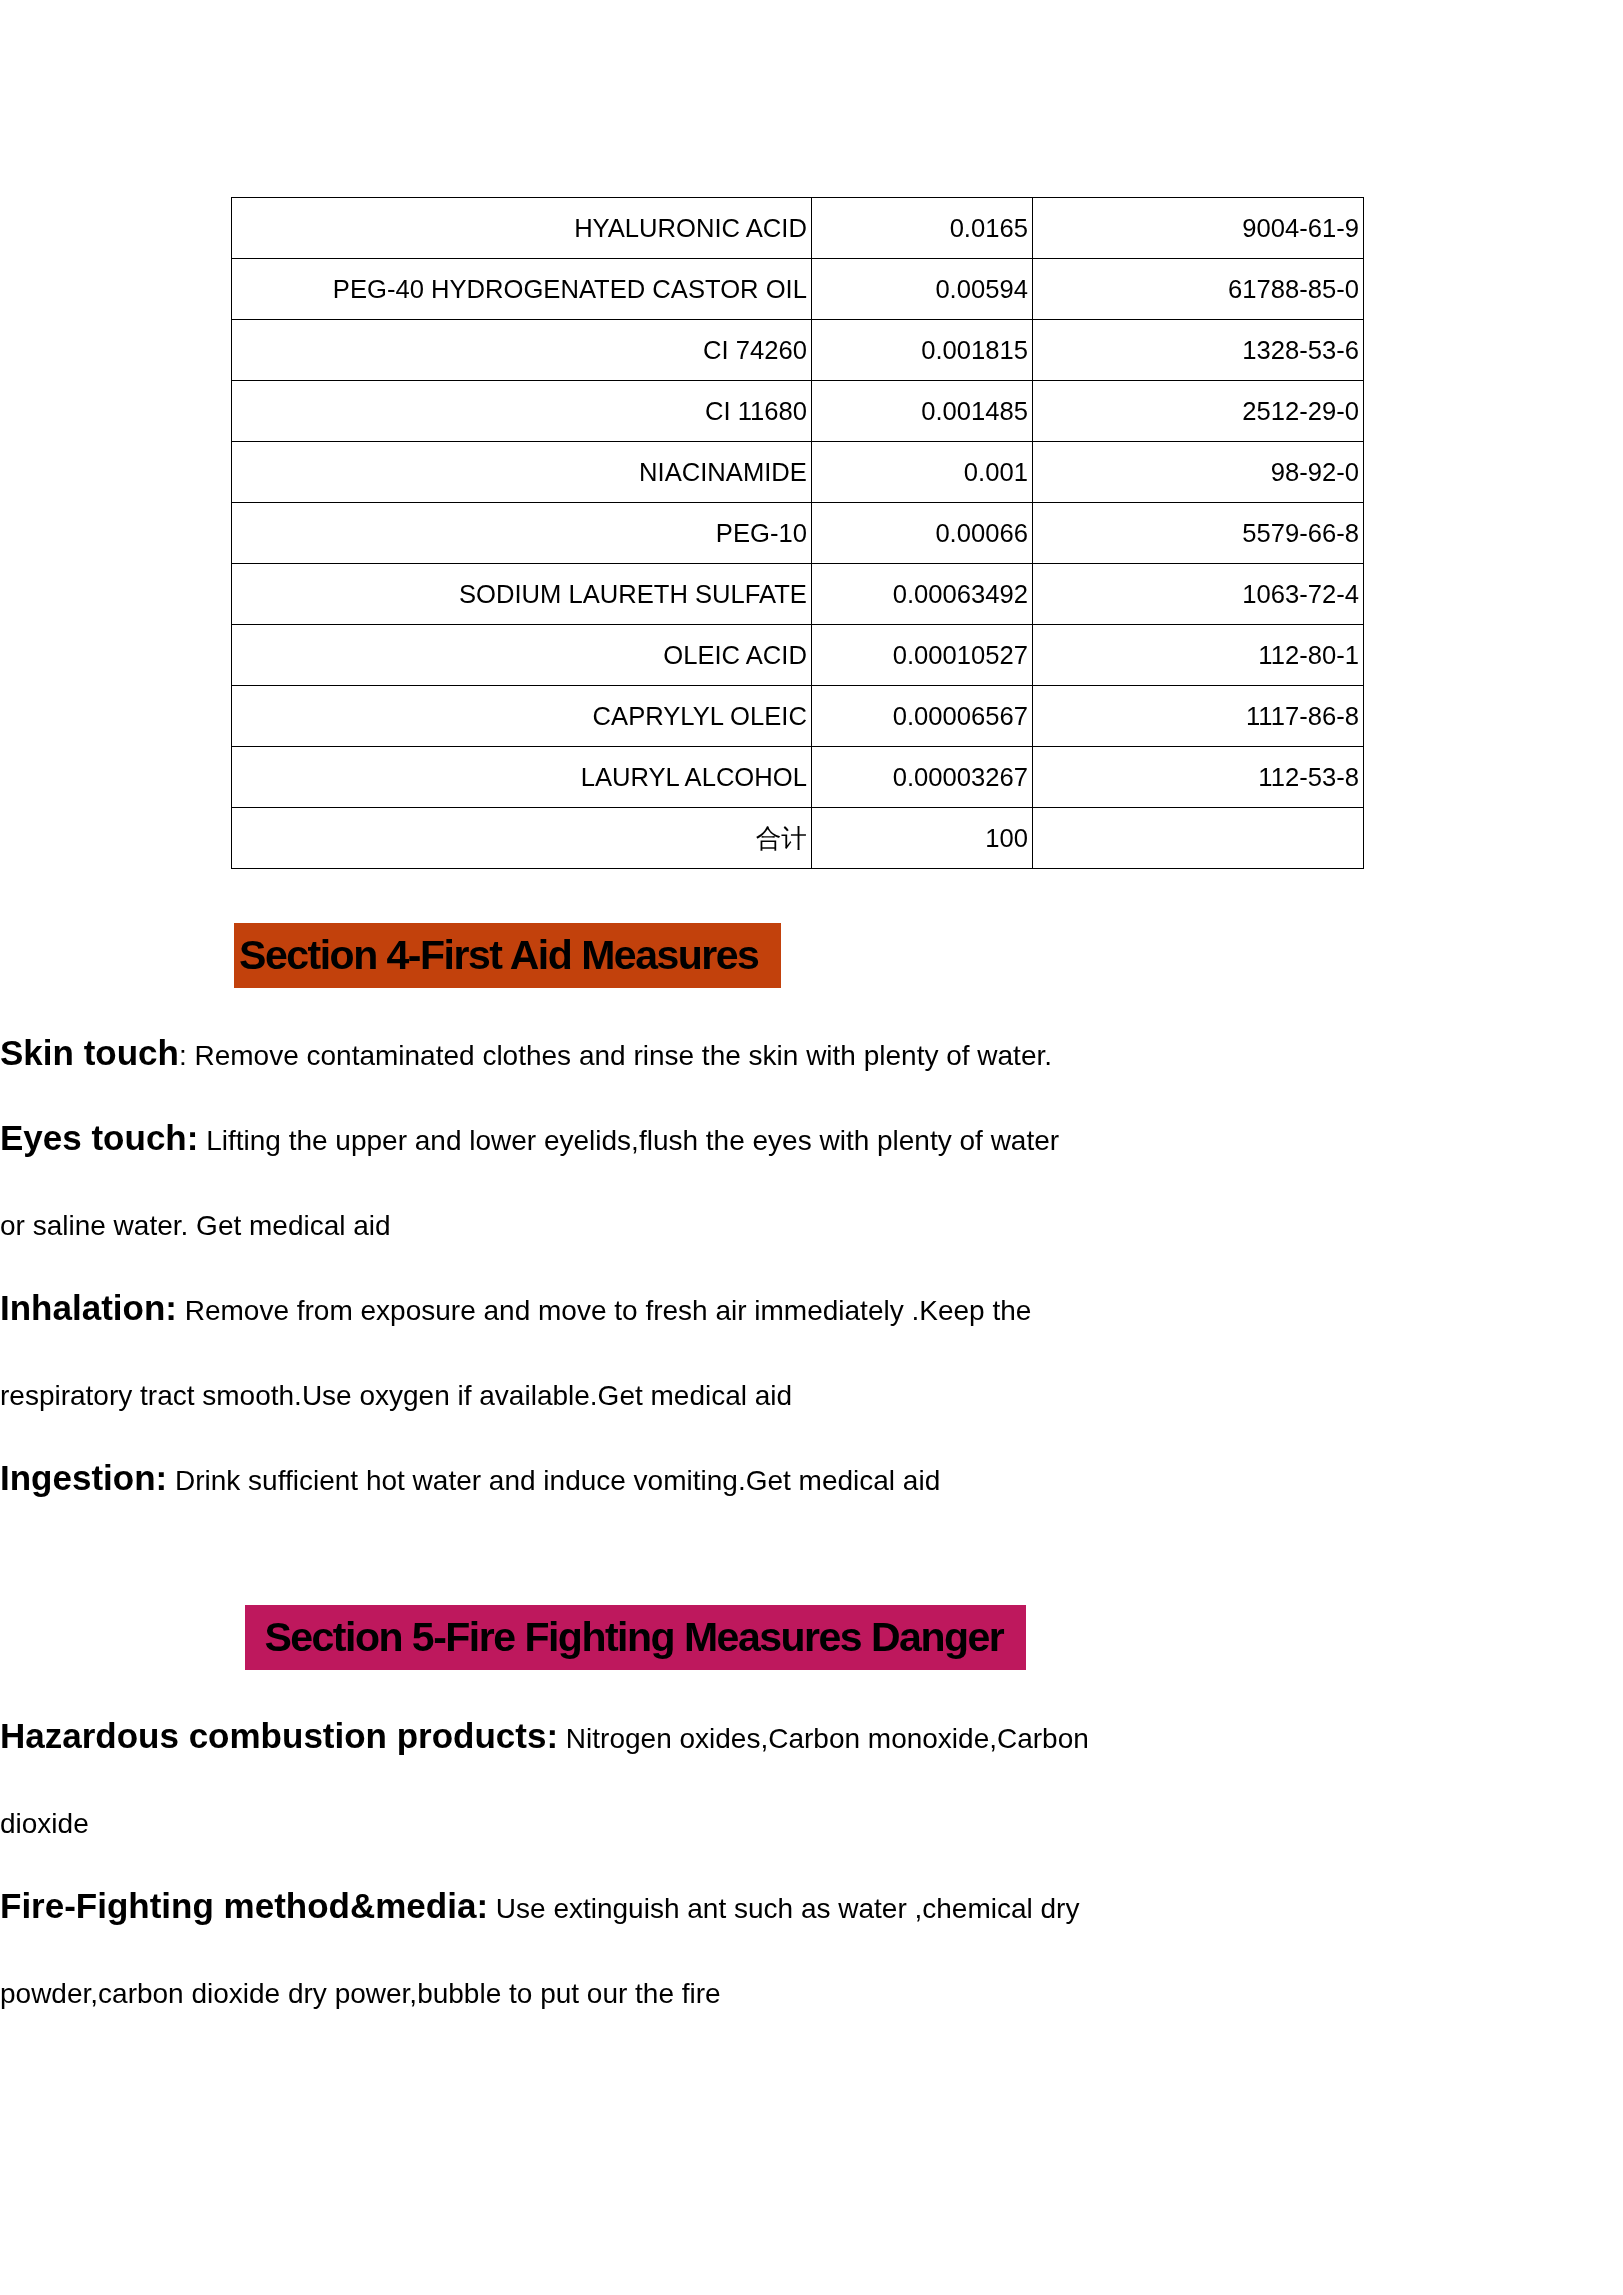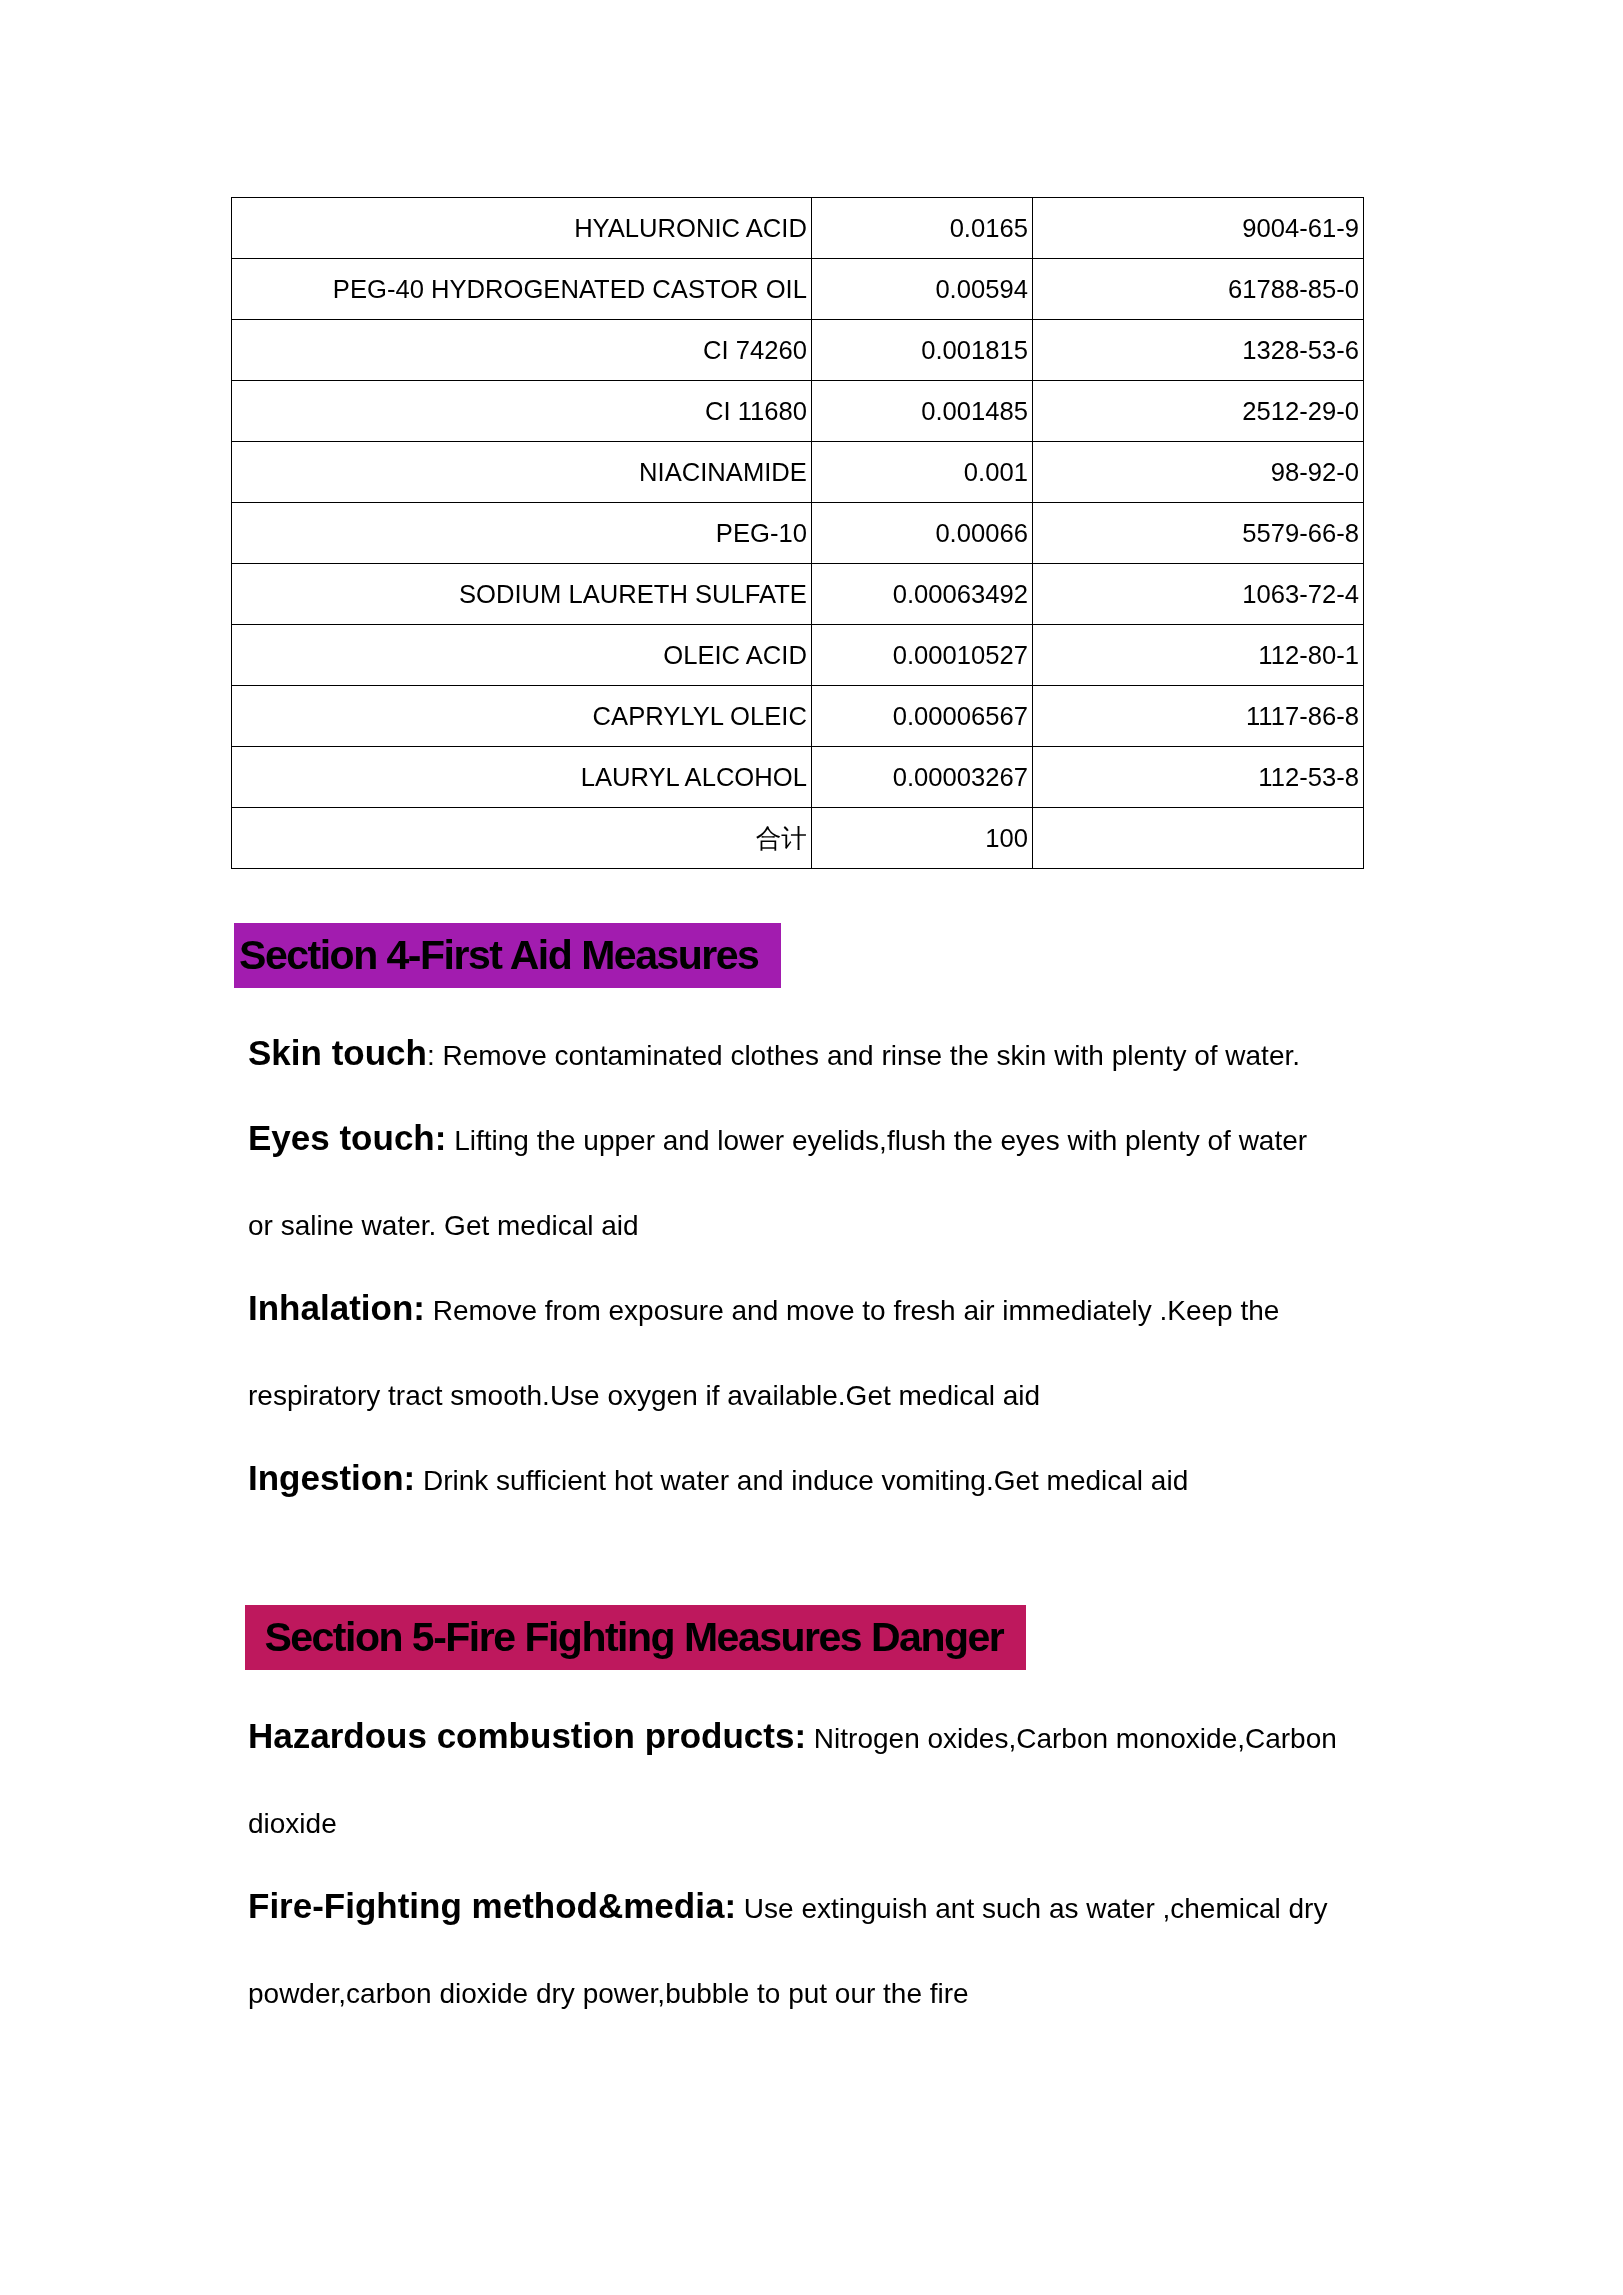--- a/index.html
+++ b/index.html
@@ -51,21 +51,20 @@
     margin: 54px 0 0 234px;
   }
   #sec5-heading {
     margin: 85px 0 0 245px;
     padding-left: 19.4px;
   }
   .hblock { display: block; }
 
   
   .lines {
-    margin-left: 248px;
   }
   #sec4-lines { margin-top: 21.5px; }
   #sec5-lines { margin-top: 23px; }
   .line {
     margin: 0;
     height: 85px;
     line-height: 85px;
     font-size: 28px;
     white-space: pre;
   }
@@ -137,21 +136,21 @@
     </tr>
       <tr>
       <td>合计</td>
       <td>100</td>
       <td></td>
     </tr>
     </tbody>
 </table>
 
 <div class="hblock">
-  <h2 id="sec4-heading" class="sec-heading" style="background: #a21caf;">Section 4-First Aid Measures</h2>
+  <h2 id="sec4-heading" class="sec-heading" style="background: #c2410c;">Section 4-First Aid Measures</h2>
 </div>
 
 <div id="sec4-lines" class="lines">
 
 <p class="line"><span class="lead">Skin touch</span><span>: Remove contaminated clothes and rinse the skin with plenty of water.</span></p>
     <p class="line"><span class="lead">Eyes touch:</span><span> Lifting the upper and lower eyelids,flush the eyes with plenty of water</span></p>
     <p class="line"><span class="lead"></span><span>or saline water. Get medical aid</span></p>
     <p class="line"><span class="lead">Inhalation:</span><span> Remove from exposure and move to fresh air immediately .Keep the</span></p>
     <p class="line"><span class="lead"></span><span>respiratory tract smooth.Use oxygen if available.Get medical aid</span></p>
     <p class="line"><span class="lead">Ingestion:</span><span> Drink sufficient hot water and induce vomiting.Get medical aid</span></p>

